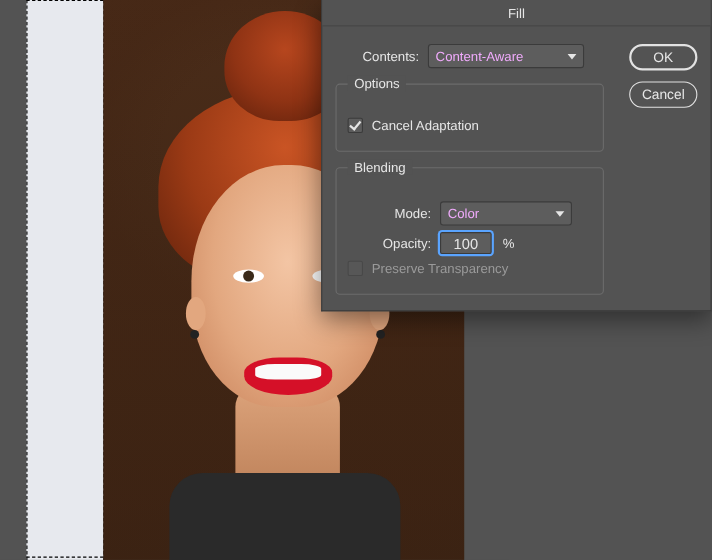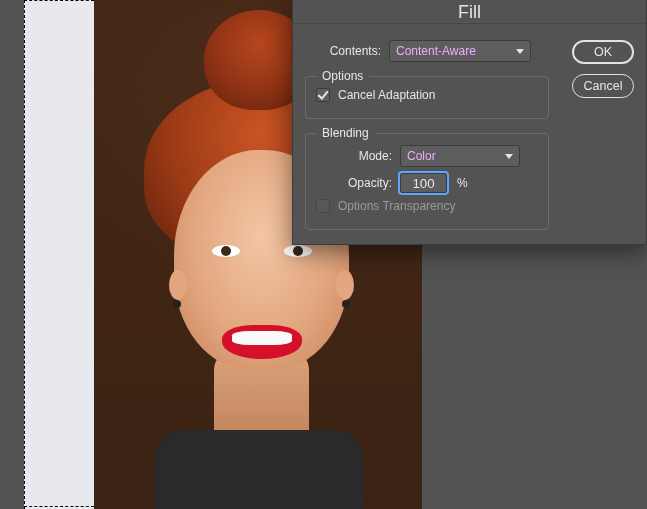--- a/index.html
+++ b/index.html
@@ -81,40 +81,40 @@
     position: absolute; left: 292px; top: 0; width: 355px;
     background: #535353; color: #e6e6e6;
     border: 1px solid #3b3b3b; border-top: none;
     box-shadow: 0 8px 22px rgba(0,0,0,0.45);
     font-size: 12px;
   }
   .dlg-title {
     height: 24px; line-height: 24px; text-align: center;
     background: #535353; color: #e6e6e6;
     border-bottom: 1px solid #474747;
-    font-size: 18px;
+    font-size: 12px;
   }
   .dlg-body { position: relative; padding: 10px 12px 14px 12px; }
   .col-left { width: 244px; }
   .row { display: flex; align-items: center; margin: 6px 0; }
   .lbl { text-align: right; padding-right: 8px; color: #e6e6e6; }
   .lbl.w1 { width: 84px; }
   .select {
     flex: 0 0 142px; height: 22px; background: #5d5d5d; color: #f0abfc;
     border: 1px solid #3b3b3b; border-radius: 3px;
     display: flex; align-items: center; justify-content: space-between;
     padding: 0 6px; cursor: default;
   }
   .select .caret {
     width: 0; height: 0; border-left: 4px solid transparent; border-right: 4px solid transparent;
     border-top: 5px solid #e6e6e6;
   }
   .group {
     position: relative; border: 1px solid #6c6c6c; border-radius: 4px;
-    margin-top: 14px; padding: 5px 10px 10px 10px;
+    margin-top: 14px; padding: 24px 10px 10px 10px;
   }
   .group-legend {
     position: absolute; top: -8px; left: 10px; padding: 0 6px;
     background: #535353; color: #e6e6e6; font-size: 12px;
   }
   .chk {
     width: 14px; height: 14px; border: 1px solid #3b3b3b; border-radius: 2px;
     background: #5d5d5d; display: inline-flex; align-items: center; justify-content: center;
     margin-right: 8px; position: relative;
   }
@@ -205,21 +205,21 @@
         </div>
 
         <div class="row">
           <span class="lbl w1">Opacity:</span>
           <input class="num-input" value="100" style="">
           <span class="pct">%</span>
         </div>
 
         <div class="row">
           <span class="chk disabled"></span>
-          <span class="chk-label" style="color:#9a9a9a">Options Transparency</span>
+          <span class="chk-label" style="color:#9a9a9a">Preserve Transparency</span>
         </div>
       </div>
 
     </div>
 
     <div class="btn-col">
       <div class="btn default">
         <span>OK</span>
       </div>
       <div class="btn">

